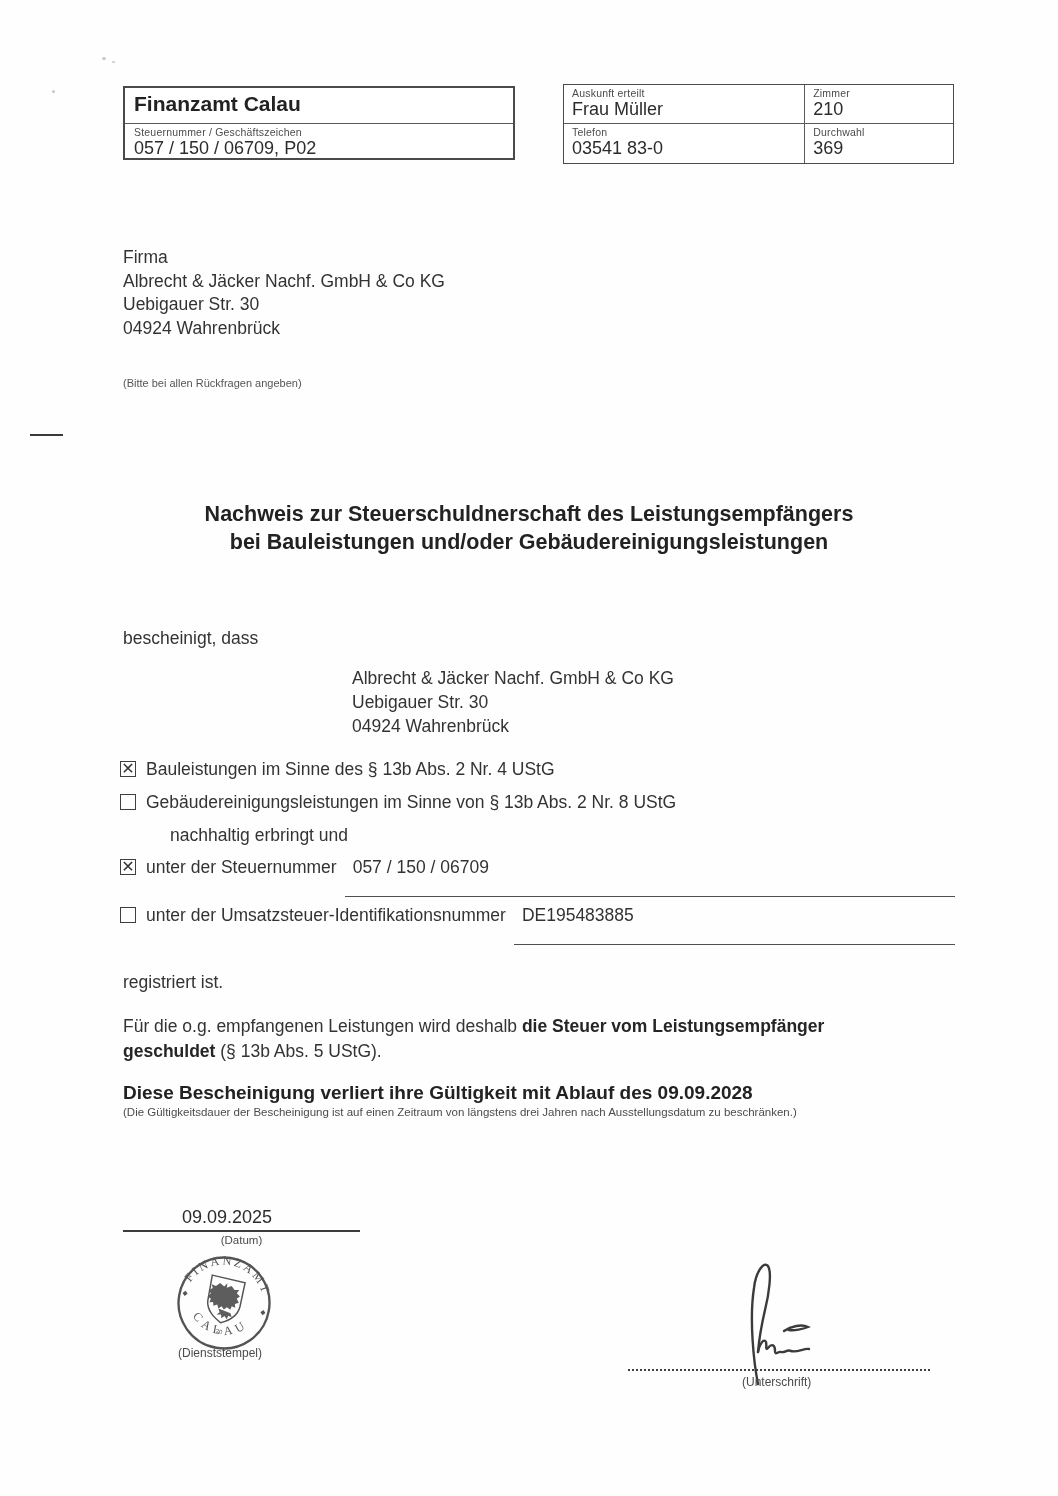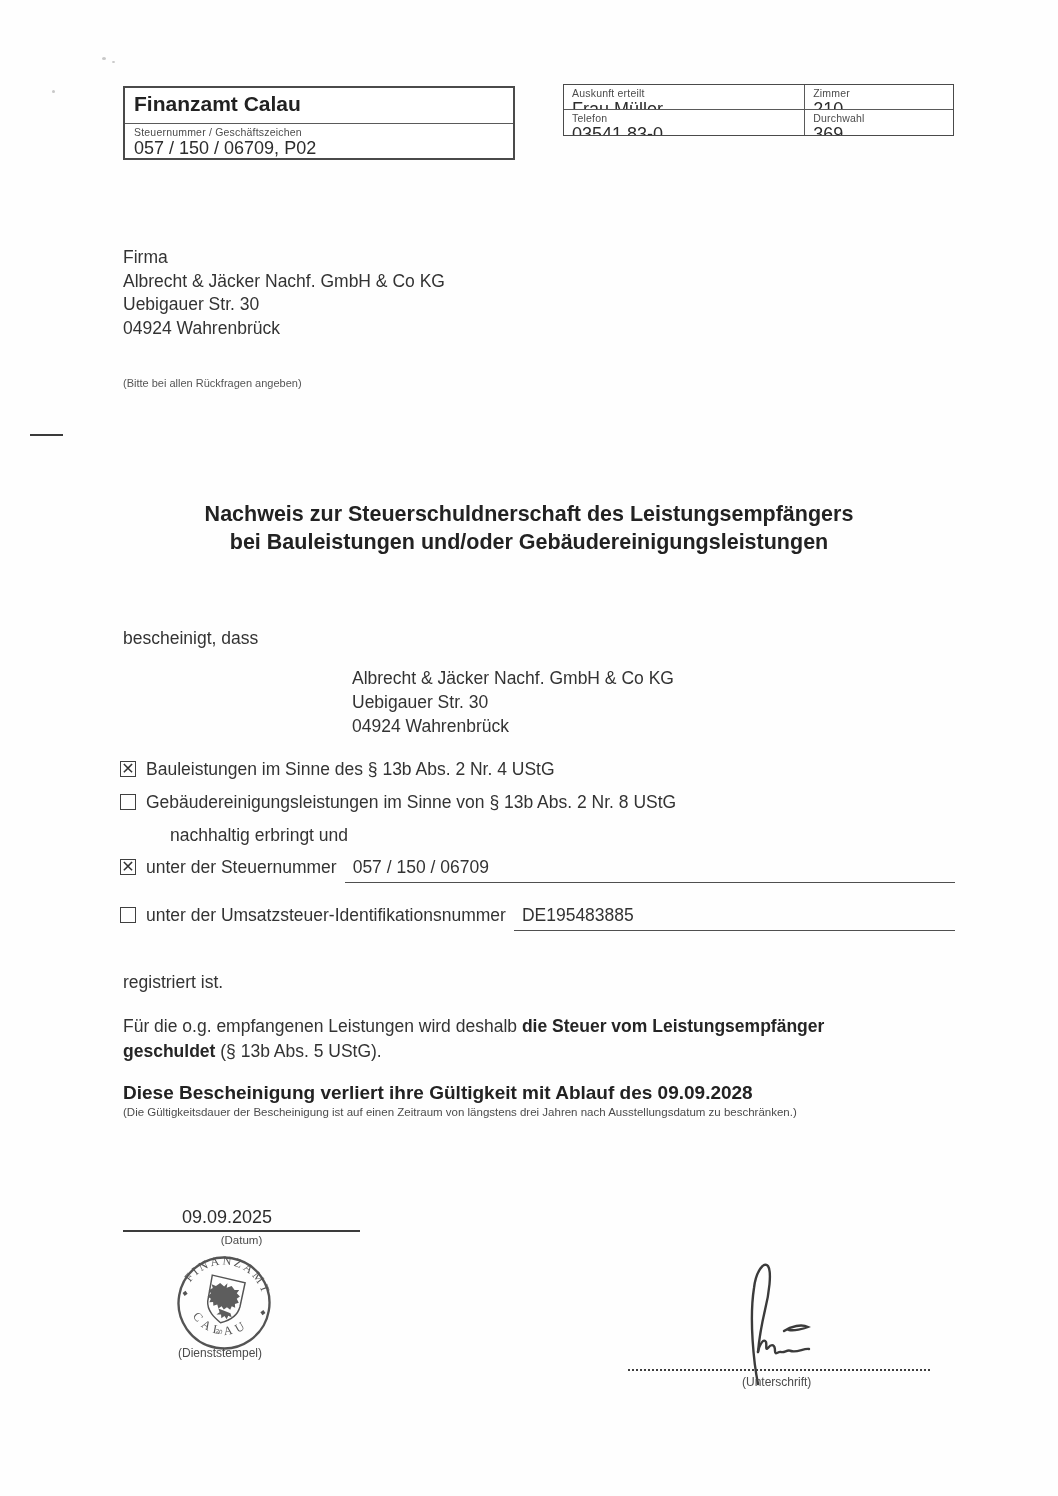--- a/index.html
+++ b/index.html
@@ -20,21 +20,21 @@
   }
   .office-name{
     padding:4px 0 2px 9px;font-size:21px;font-weight:bold;color:#222;
     border-bottom:1.5px solid #5a5a5a;height:29px;box-sizing:content-box;
   }
   .small-label{font-size:10.5px;color:#4b4b4b;letter-spacing:.2px;}
   .office-ref-label{padding:2px 0 0 9px;}
   .office-ref-value{padding:0 0 0 9px;font-size:18px;color:#2c2c2c;}
 
   .contact-box{
-    left:563px;top:84px;width:391px;height:52px;
+    left:563px;top:84px;width:391px;height:80px;
     border:1.8px solid #4a4a4a;box-sizing:border-box;background:#fff;
     display:grid;grid-template-columns:62% 38%;grid-template-rows:50% 50%;
   }
   .contact-cell{border-right:1.5px solid #5a5a5a;border-bottom:1.5px solid #5a5a5a;
     padding:2px 0 0 8px;box-sizing:border-box;overflow:hidden;}
   .contact-cell:nth-child(2n){border-right:none;}
   .contact-cell:nth-child(n+3){border-bottom:none;}
   .contact-value{font-size:18px;color:#2c2c2c;line-height:20px;}
 
   
@@ -54,21 +54,21 @@
 
   .cb-row{left:120px;display:flex;align-items:flex-start;width:835px;}
   .cb-box{
     flex:0 0 auto;width:16px;height:16px;margin:2px 10px 0 0;
     border:1.7px solid #3f3f3f;box-sizing:border-box;
     display:flex;align-items:center;justify-content:center;
     font-size:16px;line-height:14px;color:#333;overflow:hidden;
   }
   .cb-label{white-space:nowrap;}
   .fill-line{flex:1 1 auto;border-bottom:1.8px solid #4f4f4f;margin-left:8px;
-    padding:0 0 4px 8px;white-space:nowrap;}
+    padding:0 0 18px 8px;white-space:nowrap;}
 
   .row1{top:759px;} .row2{top:792px;}
   .sustain{left:123px;top:825px;margin-left:47px;}
   .row3{top:857px;} .row4{top:905px;}
   .registered{left:123px;top:972px;}
   .para{left:123px;top:1014px;width:830px;line-height:24.5px;}
   .validity{left:123px;top:1082px;font-size:19px;font-weight:bold;color:#222;}
   .validity-note{left:123px;top:1106px;font-size:11.5px;color:#4b4b4b;}
 
   

